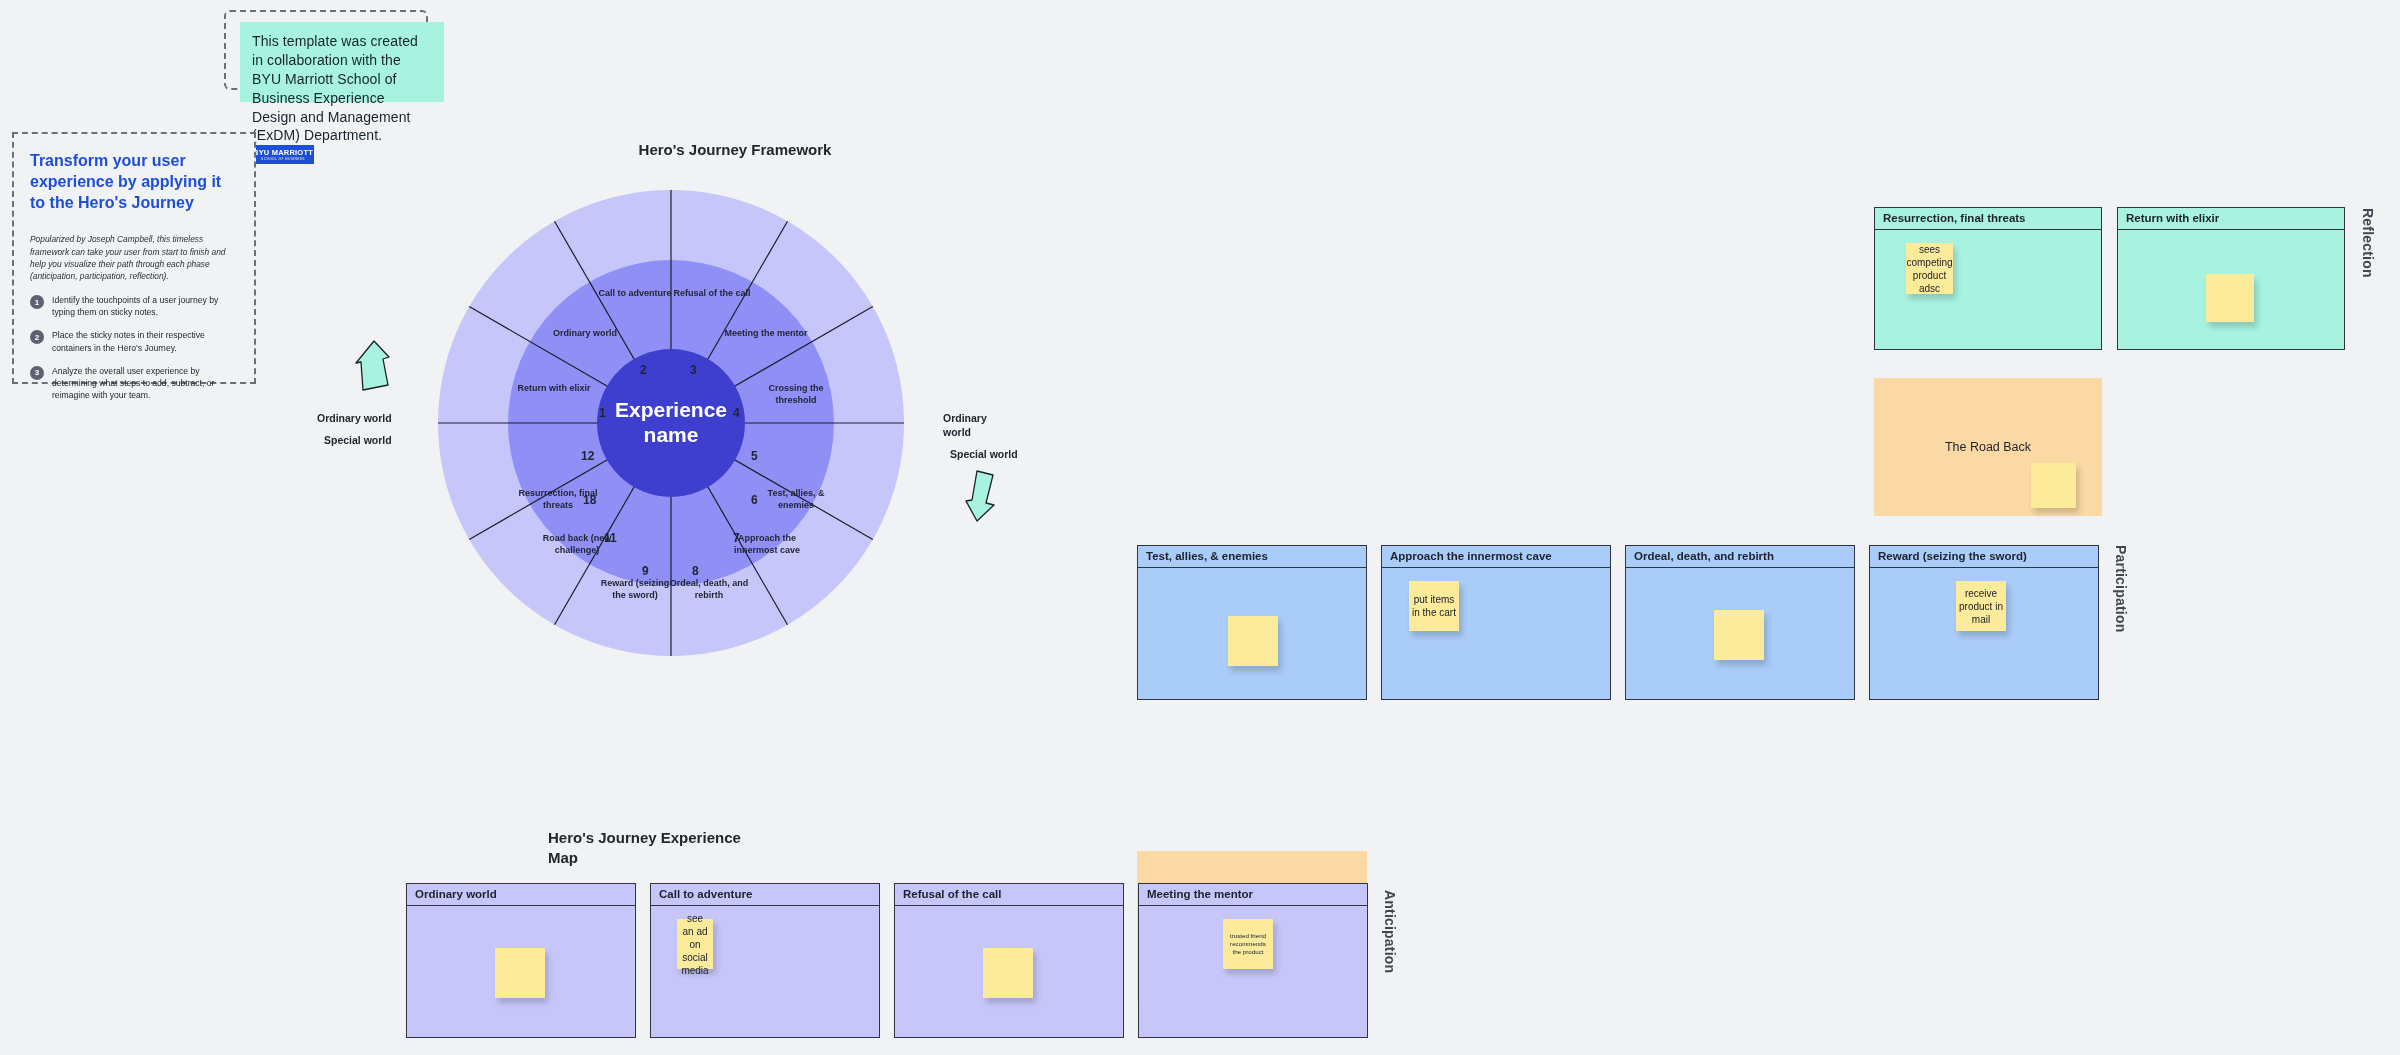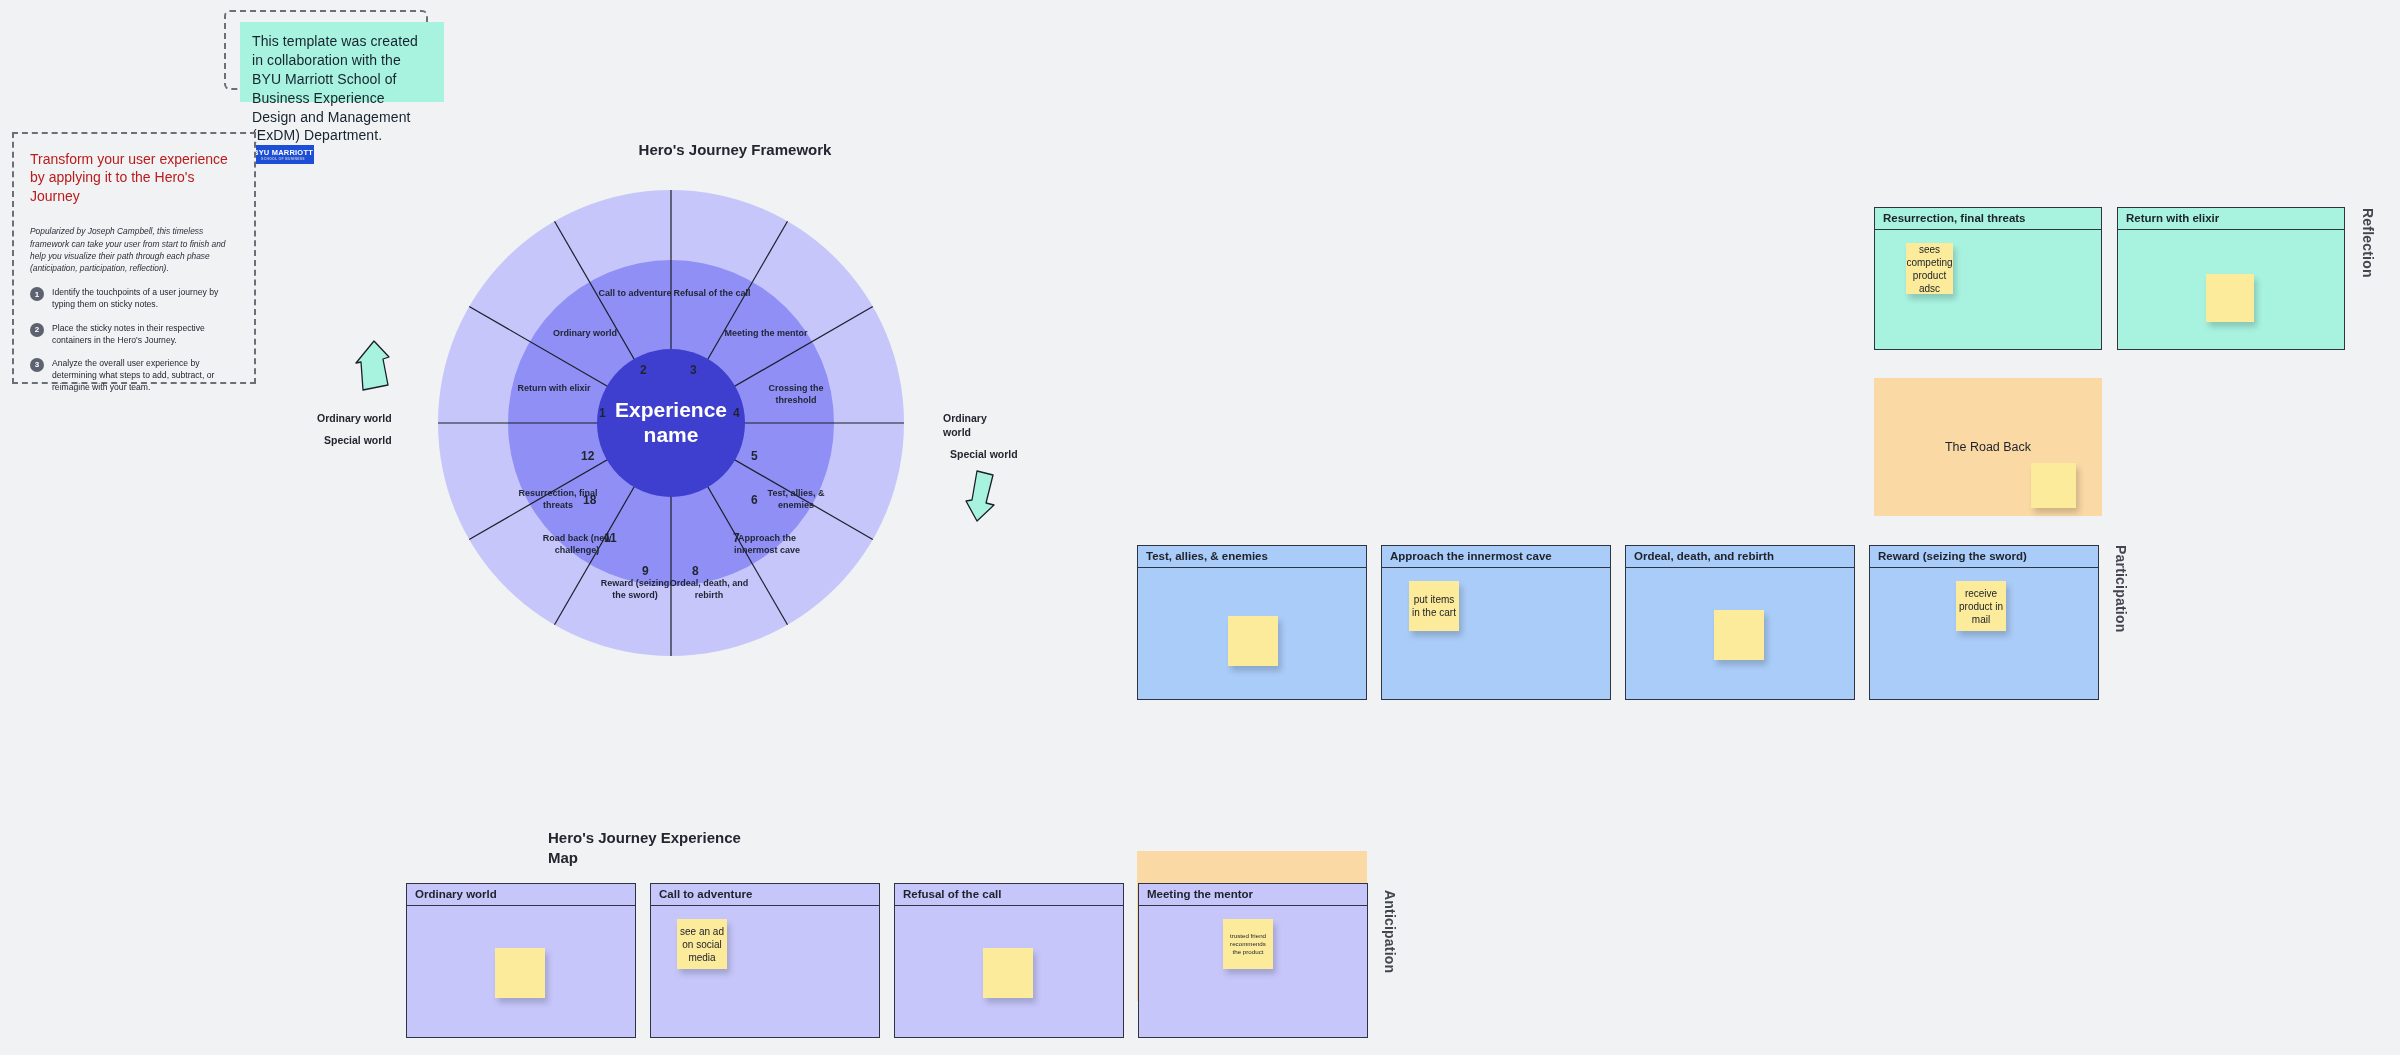--- a/index.html
+++ b/index.html
@@ -51,22 +51,22 @@
   #byu-logo .l2 { color: #b9c2d4; font-size: 3.4px; font-weight: 700; letter-spacing: .3px; margin-top: 1.5px; }
 
   
   #instructions {
     left: 12px; top: 132px; width: 244px; height: 252px;
     border: 2px dashed #6b6f76;
     background: #f1f2f4;
     padding: 16px 16px 12px 16px;
   }
   #instr-title {
-    font-size: 14px; font-weight: 400; line-height: 1.32;
-    color: #b91c1c;
+    font-size: 16px; font-weight: 700; line-height: 1.32;
+    color: #1d4ed8;
   }
   #instr-desc {
     margin-top: 20px;
     font-size: 8.4px; font-style: italic; line-height: 1.45;
     color: #2b2f38;
   }
   .instr-list { margin-top: 12px; }
   .instr-item { display: flex; align-items: flex-start; margin-bottom: 11px; }
   .instr-num {
     flex: 0 0 auto;
@@ -310,21 +310,21 @@
   <div class="abs panel lilac" style="left:406px;top:883px;width:230px;height:155px;">
     <div class="panel-header">Ordinary world</div>
     <div class="panel-body">
       <div class="sticky empty" style="left:88px;top:42px;width:50px;height:50px;"></div>
     </div>
   </div>
 
   <div class="abs panel lilac" style="left:650px;top:883px;width:230px;height:155px;">
     <div class="panel-header">Call to adventure</div>
     <div class="panel-body">
-      <div class="sticky sm" style="left:26px;top:13px;width:50px;height:50px;">see an ad on social media</div>
+      <div class="sticky sm" style="left:26px;top:13px;width:36px;height:50px;">see an ad on social media</div>
     </div>
   </div>
 
   <div class="abs panel lilac" style="left:894px;top:883px;width:230px;height:155px;">
     <div class="panel-header">Refusal of the call</div>
     <div class="panel-body">
       <div class="sticky empty" style="left:88px;top:42px;width:50px;height:50px;"></div>
     </div>
   </div>
 

